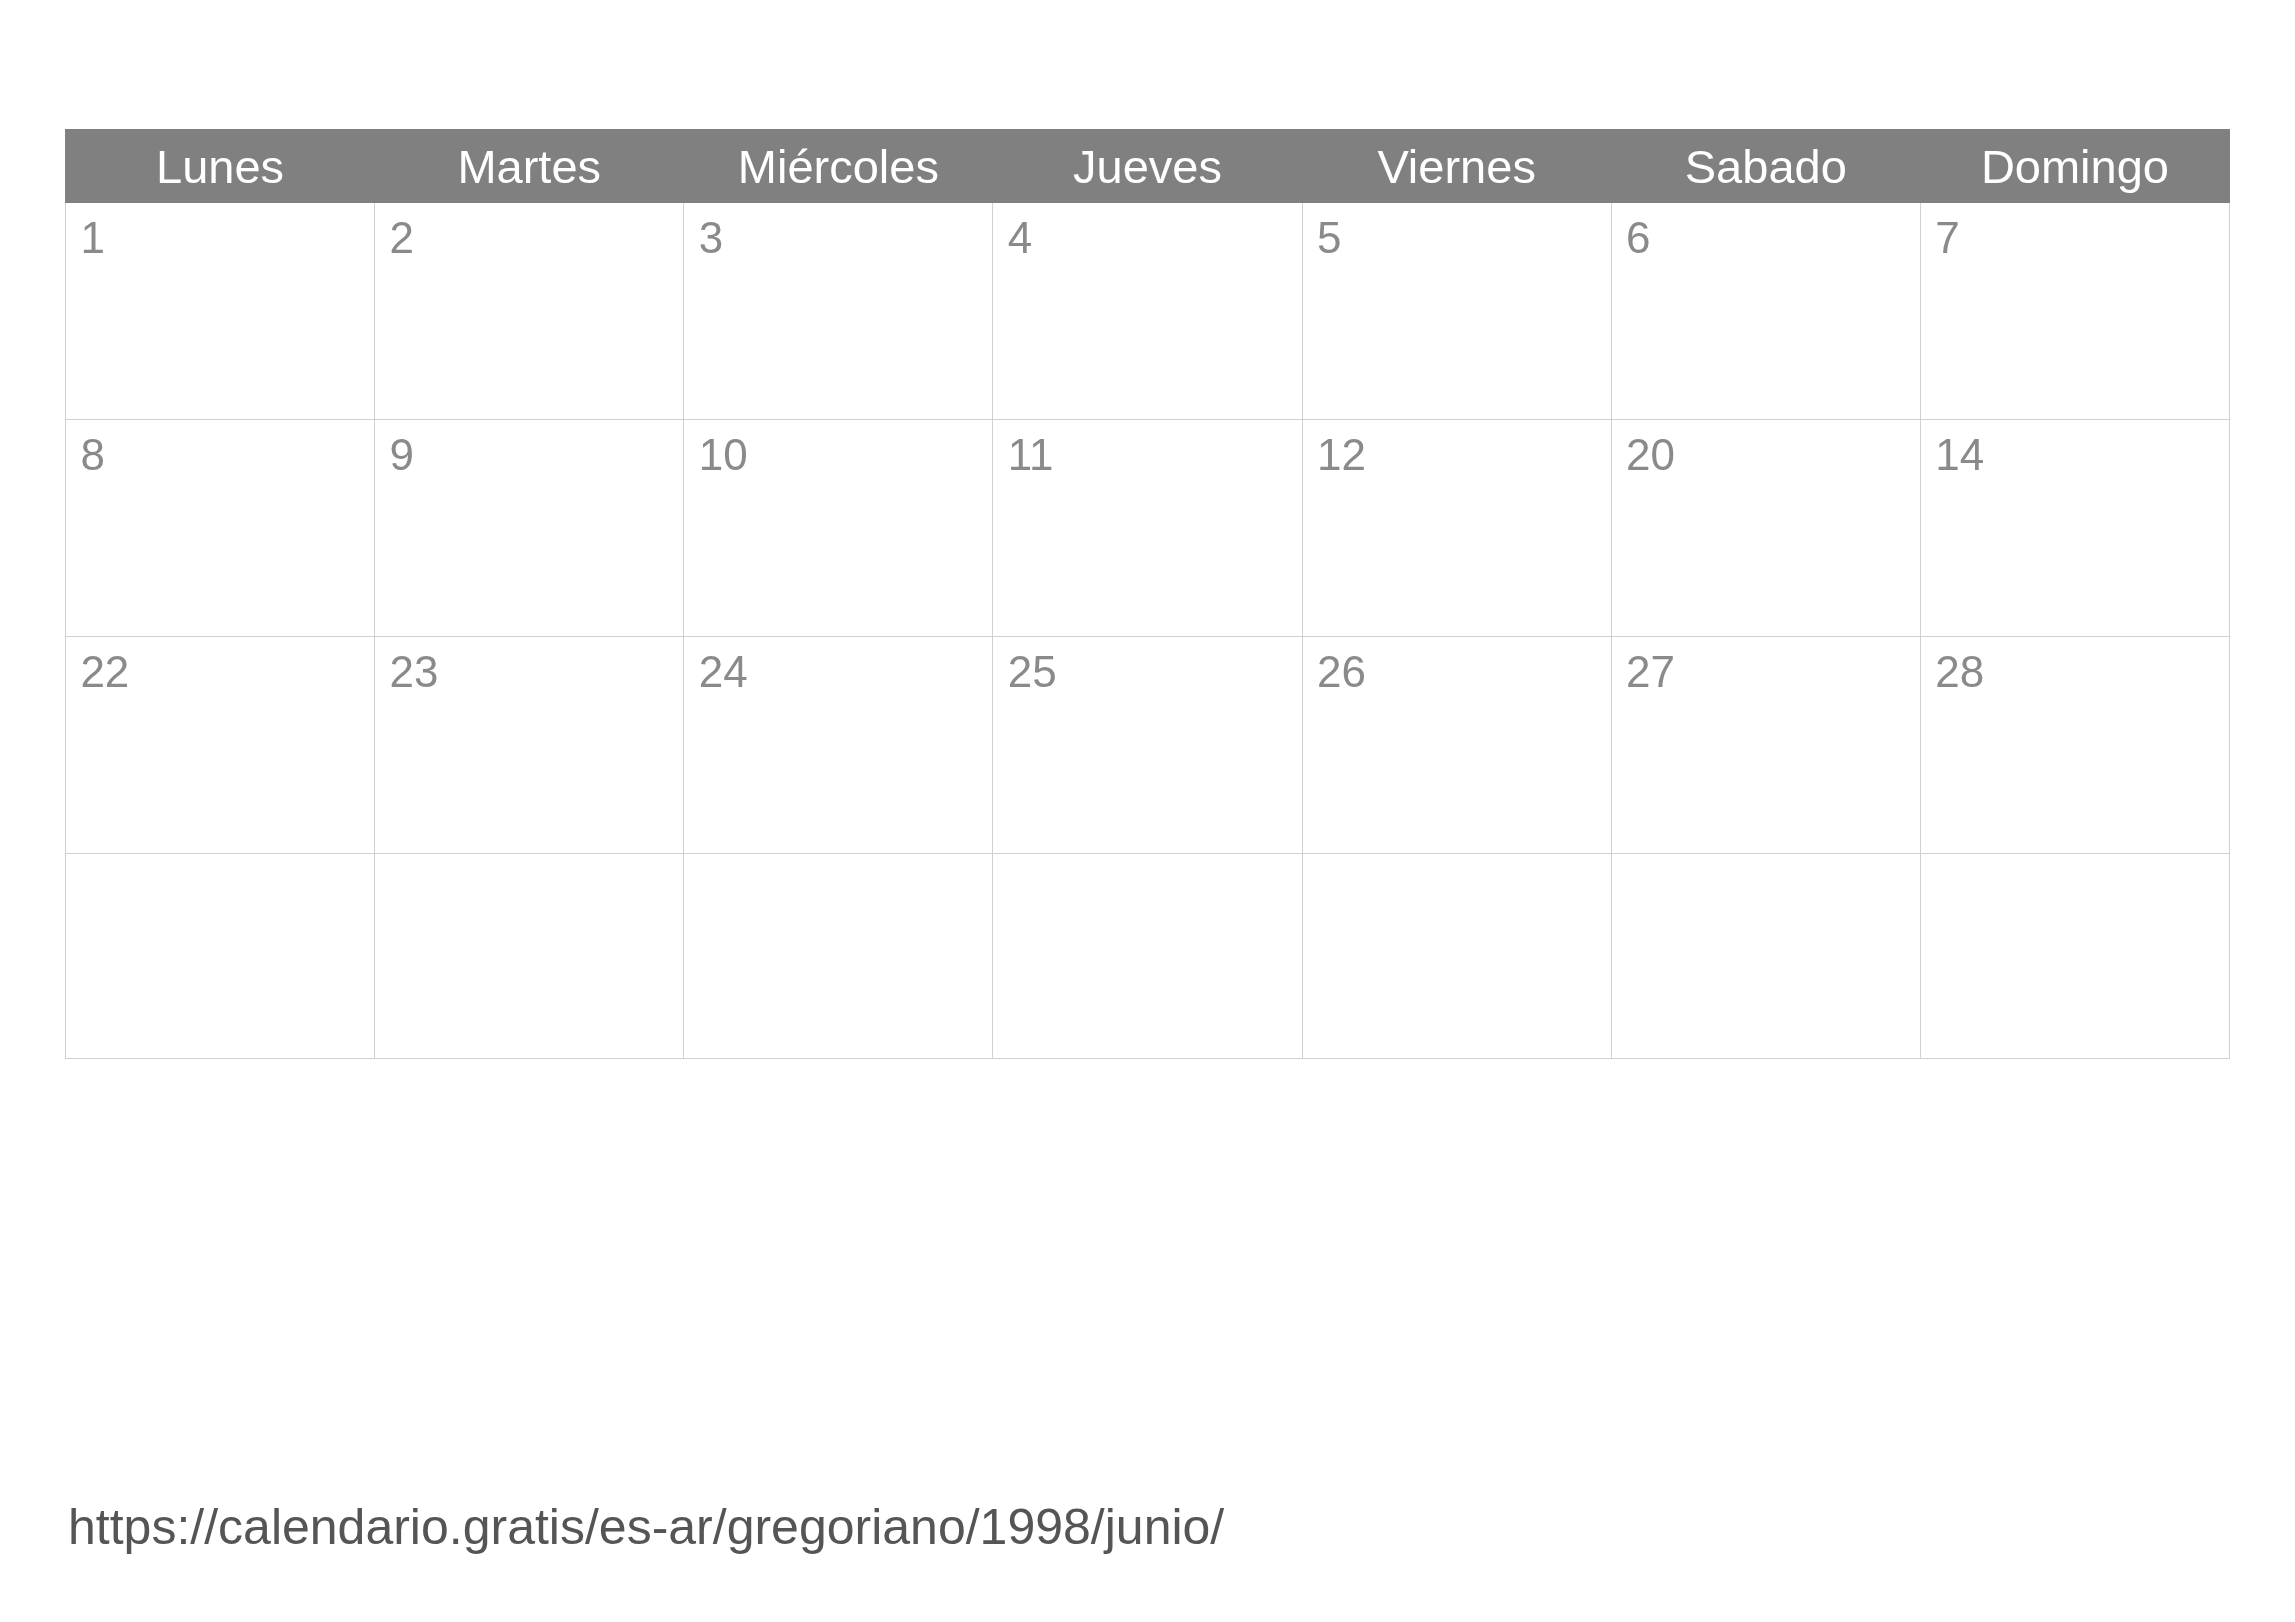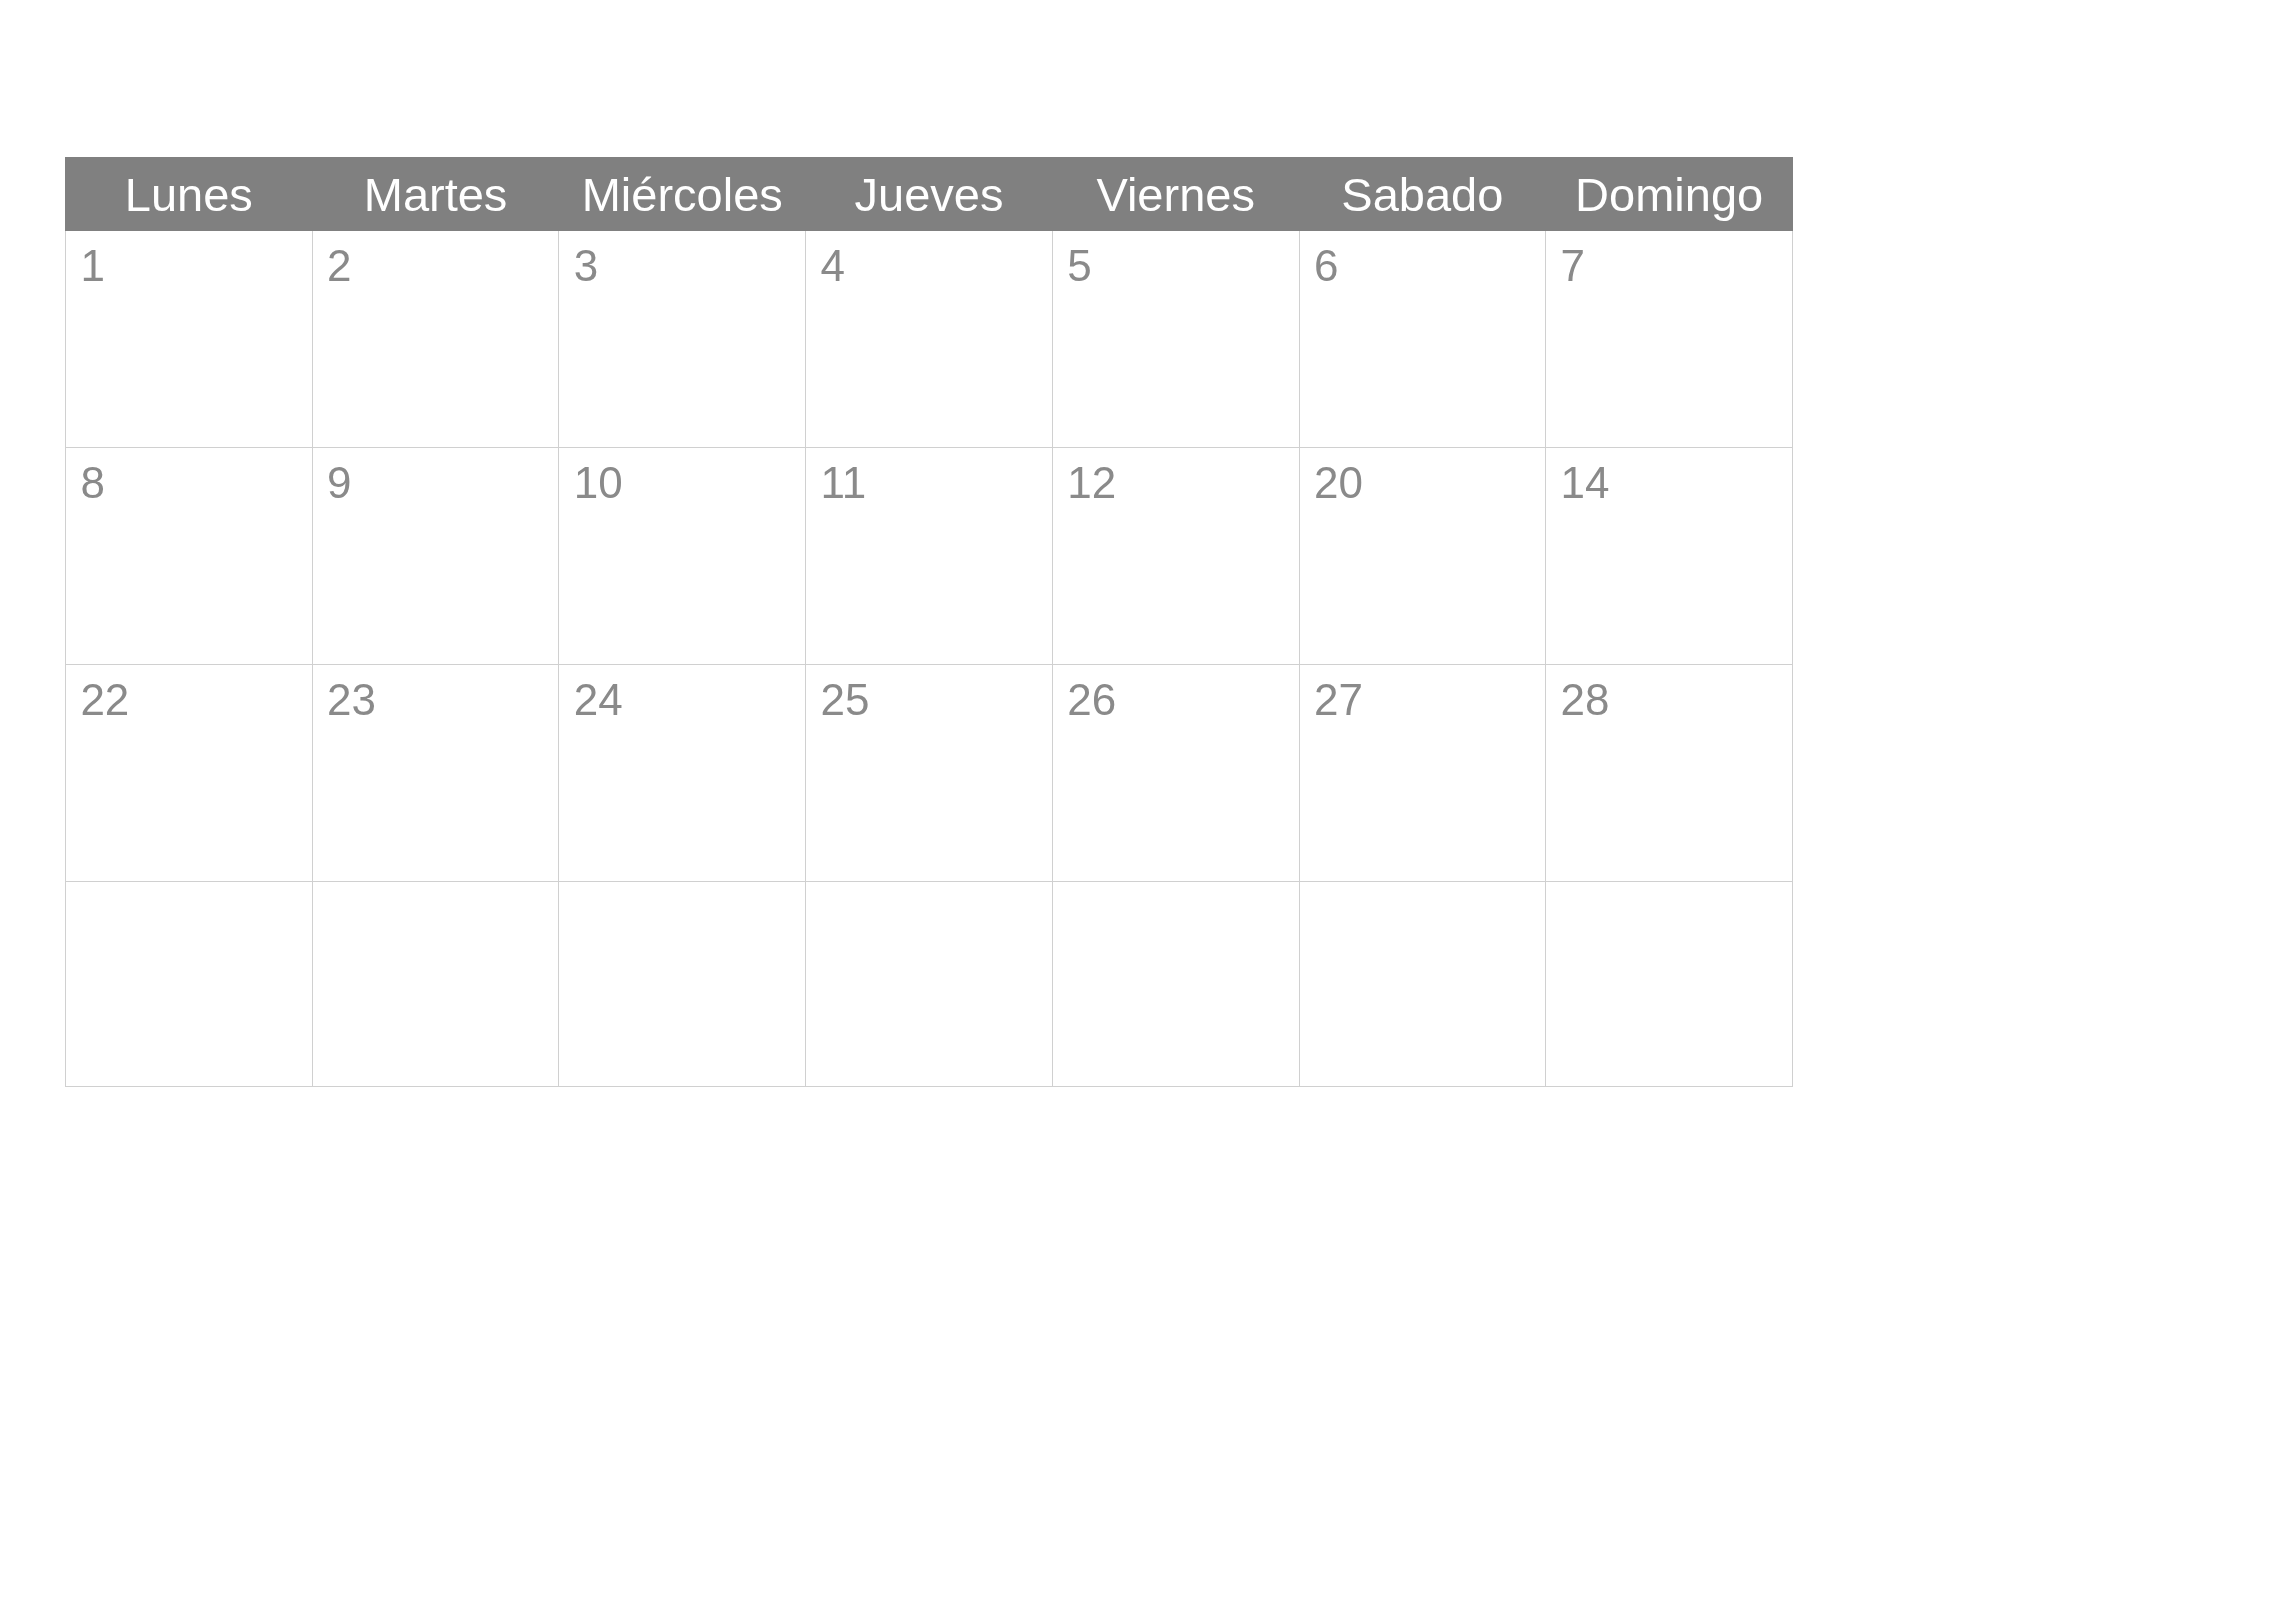--- a/index.html
+++ b/index.html
@@ -47,22 +47,22 @@
     line-height: 141px;
     color: #000000;
     font-weight: normal;
     letter-spacing: -0.7px;
   }
 
   
   .calendar {
     position: absolute;
     left: 65px;
-    top: 157px;
-    width: 1728px;
+    top: 129px;
+    width: 2165px;
     border-collapse: collapse;
     table-layout: fixed;
   }
 
   .calendar th {
     background: #808080;
     color: #ffffff;
     font-size: 47px;
     font-weight: normal;
     height: 72px;
@@ -212,15 +212,16 @@
         <td>
             <span class="daynum"></span>
           </td>
         <td>
             <span class="daynum"></span>
           </td>
       </tr>
     </tbody>
   </table>
 
+  <div class="footer-url">https://calendario.gratis/es-ar/gregoriano/1998/junio/</div>
 
 </div>
 
 
 </body></html>

